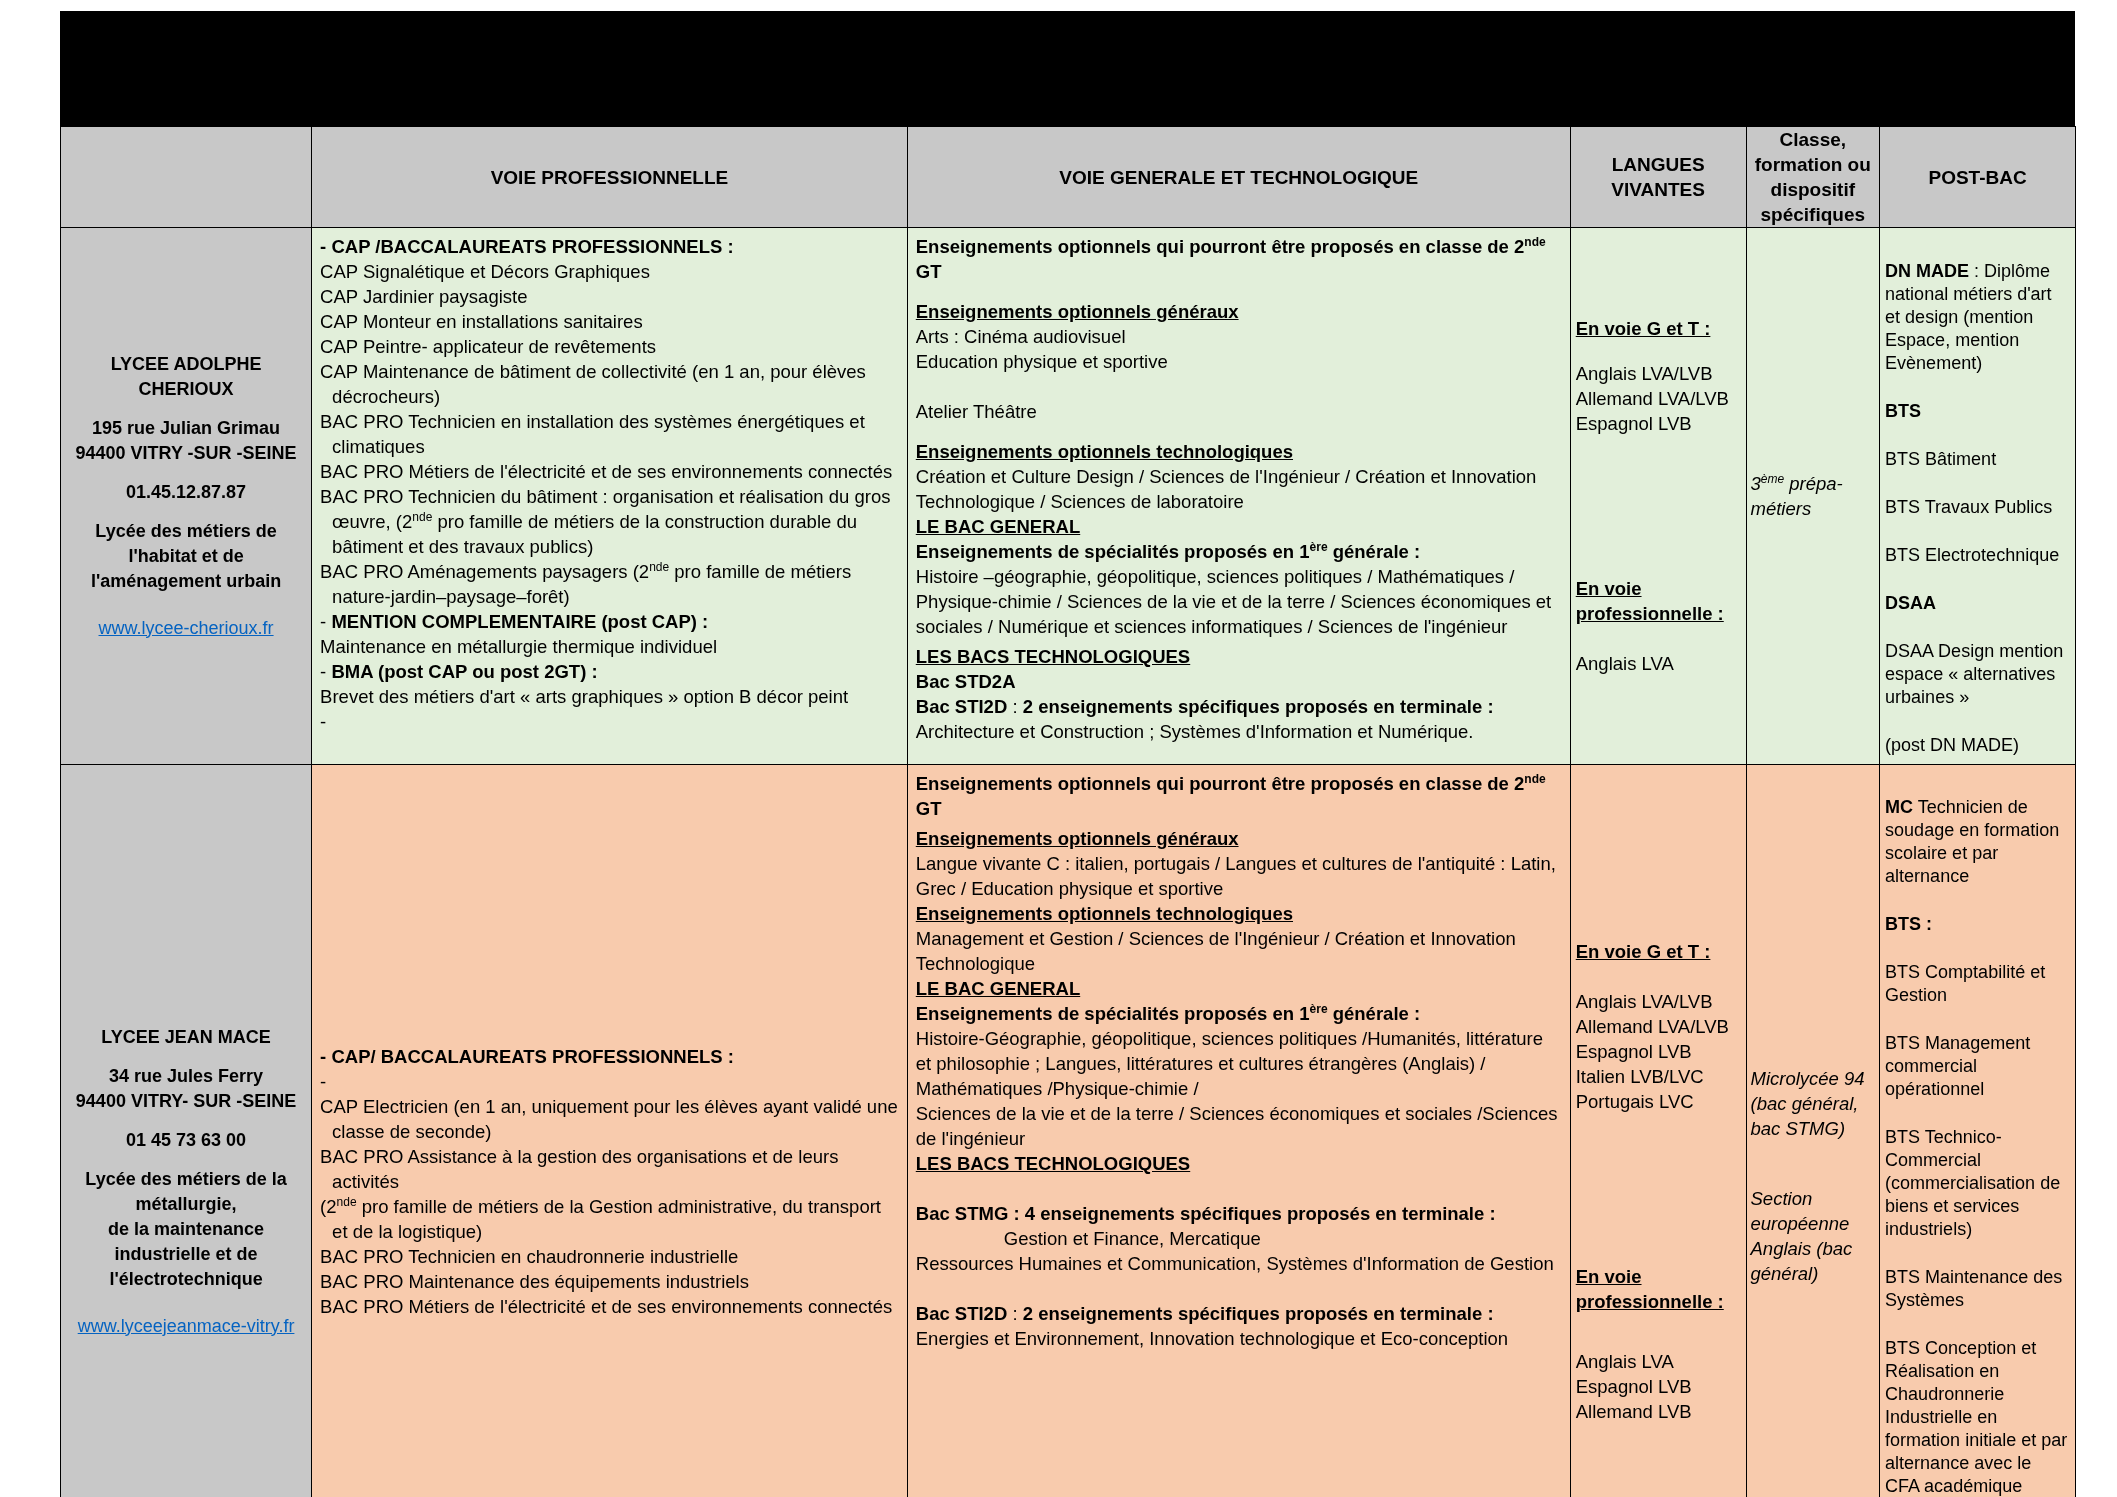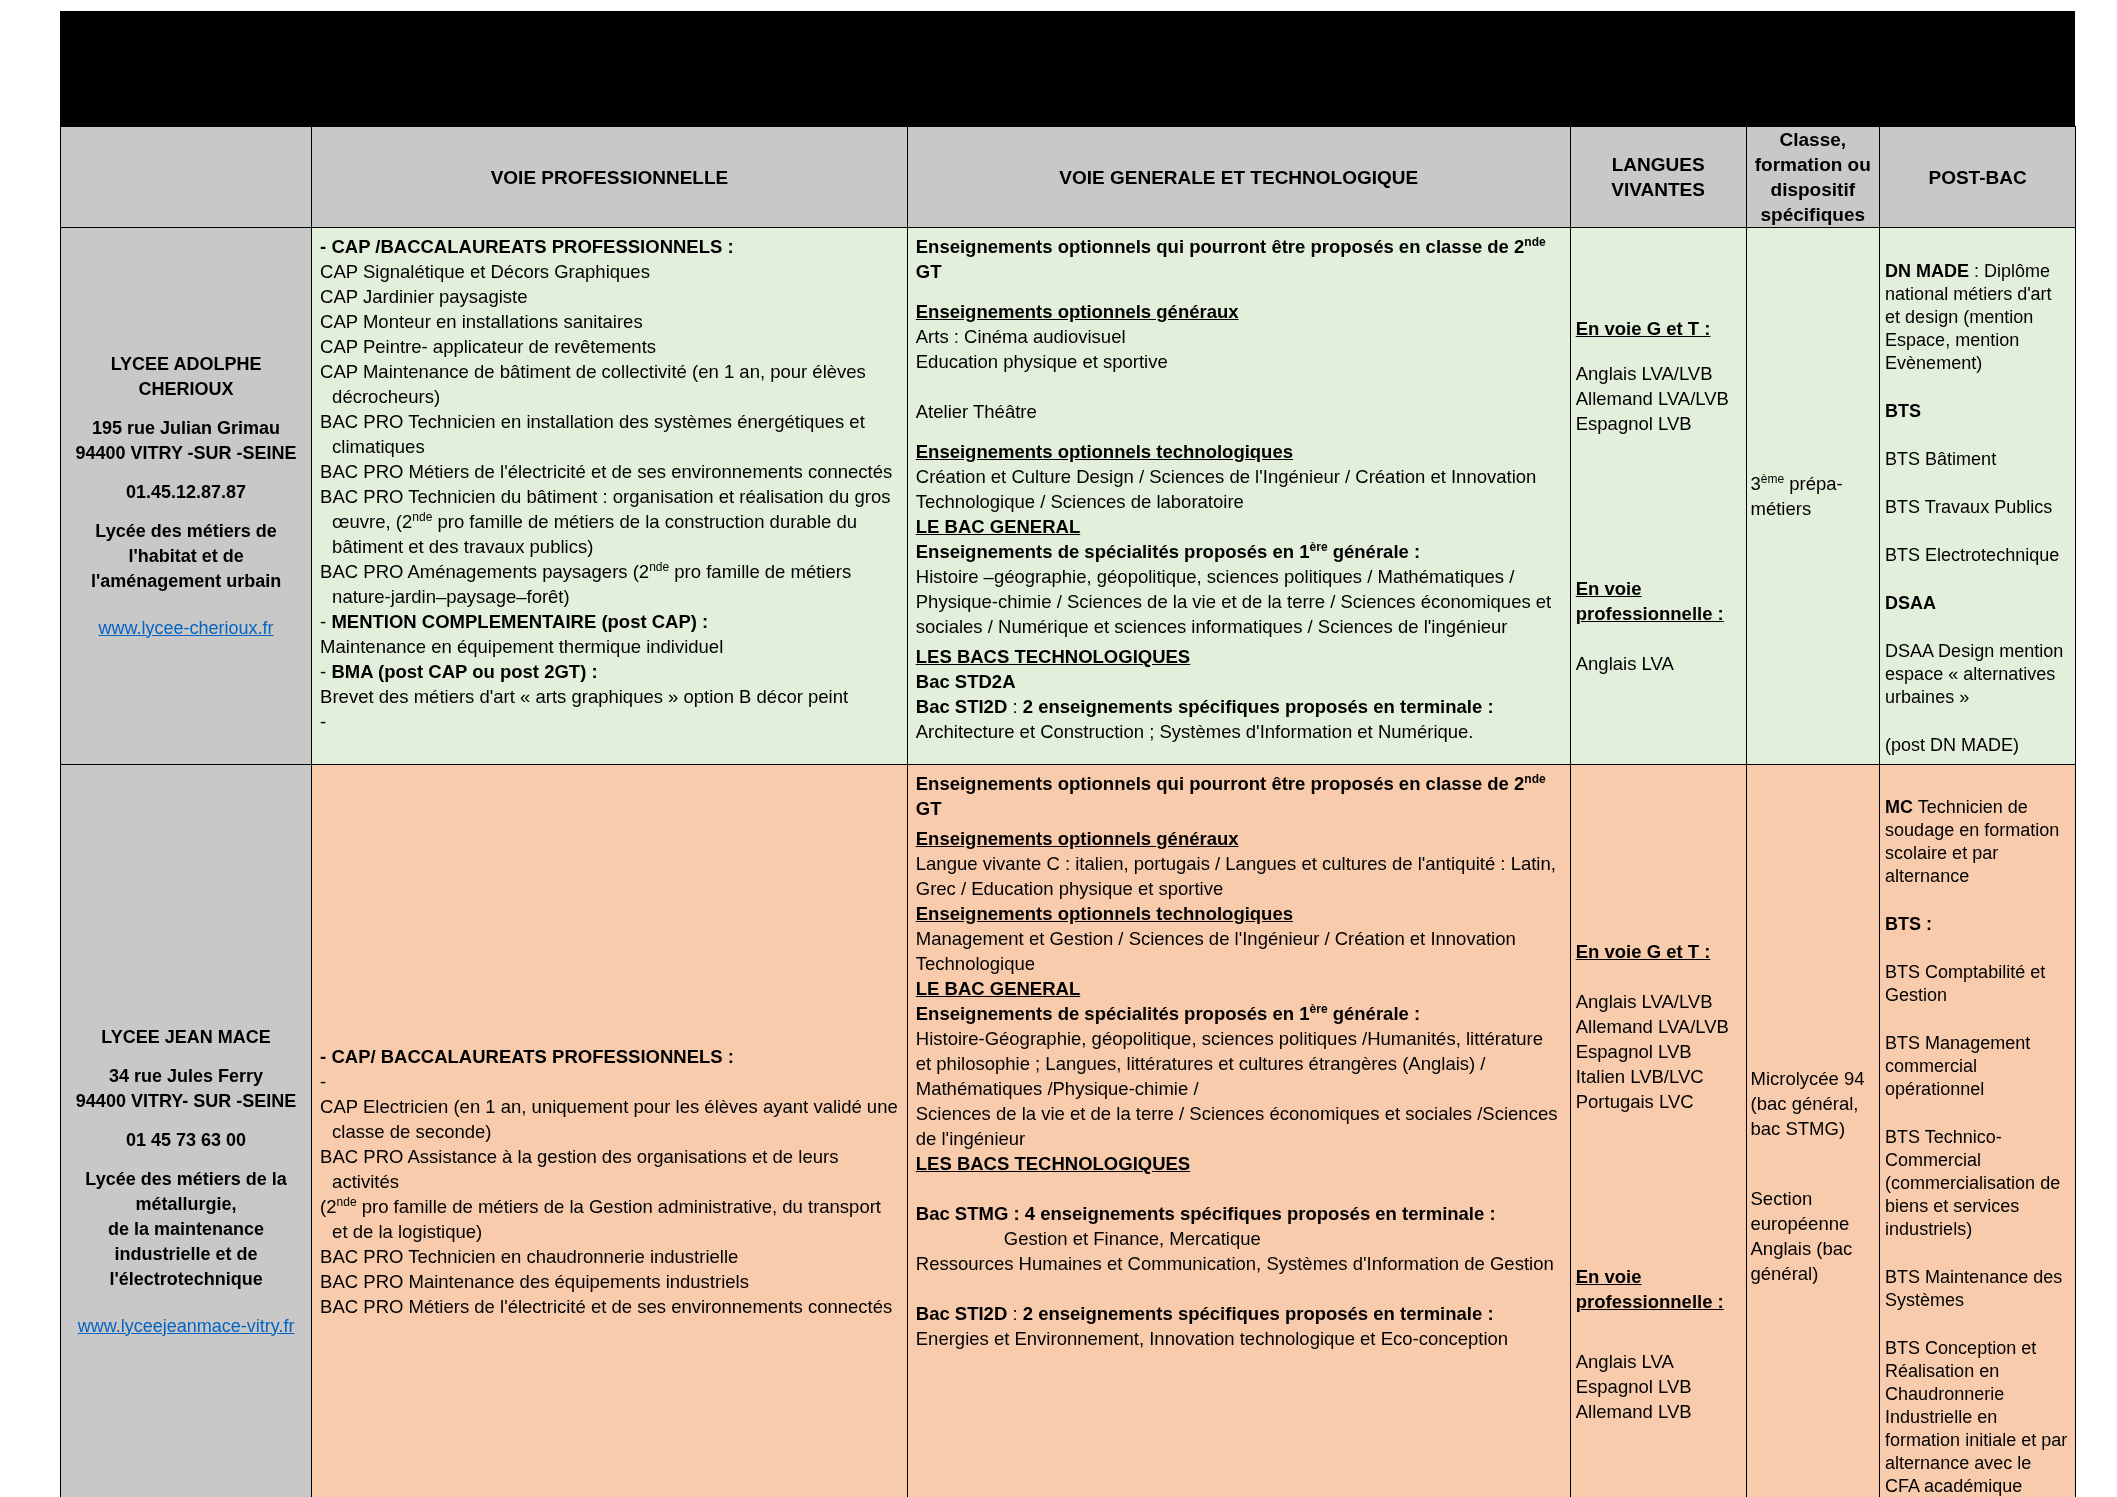--- a/index.html
+++ b/index.html
@@ -31,21 +31,21 @@
   .line{min-height:25px;}
   .c{text-align:left;}
   .u{text-decoration:underline;}
   .ind{padding-left:88px;}
   .hangall .line:not(.c){padding-left:12px;text-indent:-12px;}
   sup{font-size:12px;line-height:0;vertical-align:super;}
 
   .postbac .wrap{font-size:18px;line-height:23px;padding:6px 5px;}
   .postbac .line{min-height:23px;margin-top:25px;}
   .langues .wrap{padding:6px 5px;}
-  .classe .wrap{padding:6px 4px;}
+  .classe .wrap{padding:6px 4px;font-style:italic;}
 
   td.school .wrap{align-items:center;justify-content:center;text-align:center;font-weight:bold;font-size:18px;}
   .school-block{white-space:pre-line;}
   .school-block + .school-block{margin-top:14px;}
   a.site{font-weight:normal;color:var(--link);text-decoration:underline;margin-top:22px;display:block;}
 </style>
 </head>
 <body>
 
 <div class="page">
@@ -91,21 +91,21 @@
               <div class="line">CAP Signalétique et Décors Graphiques</div>
               <div class="line">CAP Jardinier paysagiste</div>
               <div class="line">CAP Monteur en installations sanitaires</div>
               <div class="line">CAP Peintre- applicateur de revêtements</div>
               <div class="line">CAP Maintenance de bâtiment de collectivité (en 1 an, pour élèves décrocheurs)</div>
               <div class="line">BAC PRO Technicien en installation des systèmes énergétiques et climatiques</div>
               <div class="line">BAC PRO Métiers de l'électricité et de ses environnements connectés</div>
               <div class="line">BAC PRO Technicien du bâtiment : organisation et réalisation du gros œuvre, (2<sup>nde</sup> pro famille de métiers de la construction durable du bâtiment et des travaux publics)</div>
               <div class="line">BAC PRO Aménagements paysagers (2<sup>nde</sup> pro famille de métiers nature-jardin–paysage–forêt)</div>
               <div class="line c">- <b>MENTION COMPLEMENTAIRE (post CAP) :</b></div>
-              <div class="line c">Maintenance en équipement thermique individuel</div>
+              <div class="line c">Maintenance en métallurgie thermique individuel</div>
               <div class="line c">- <b>BMA (post CAP ou post 2GT) :</b></div>
               <div class="line c">Brevet des métiers d'art « arts graphiques » option B décor peint</div>
               <div class="line">-</div>
             </div>
       </td>
       <td>
         <div class="wrap cell-lines">
               <div class="line"><b>Enseignements optionnels qui pourront être proposés en classe de 2<sup>nde</sup> GT</b></div>
               <div class="line c u" style="margin-top: 15px;"><b>Enseignements optionnels généraux</b></div>
               <div class="line c">Arts : Cinéma audiovisuel</div>

